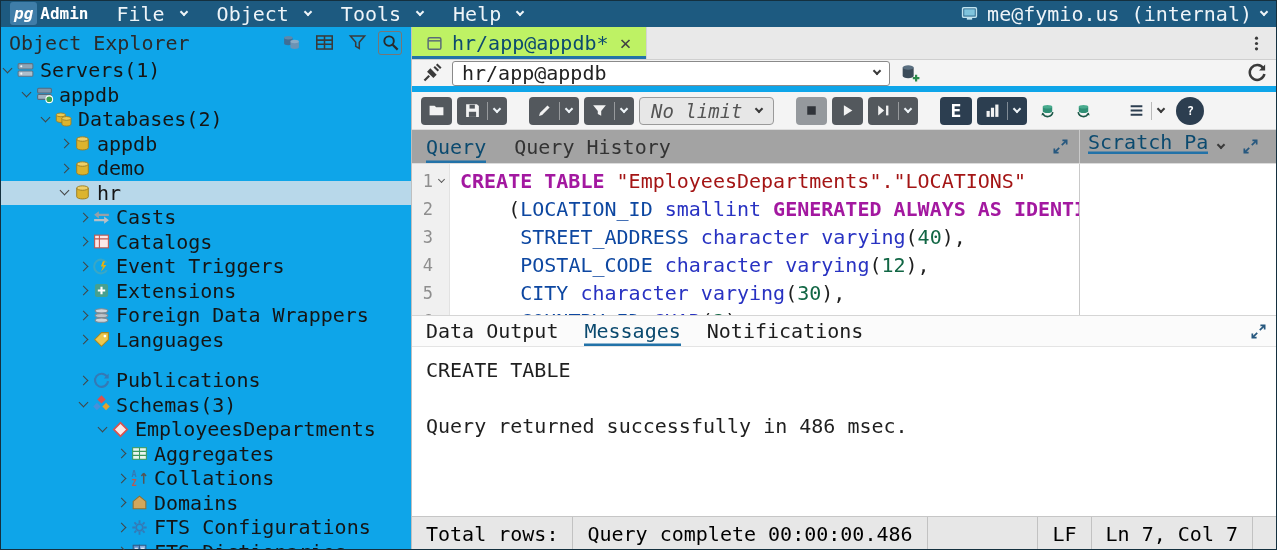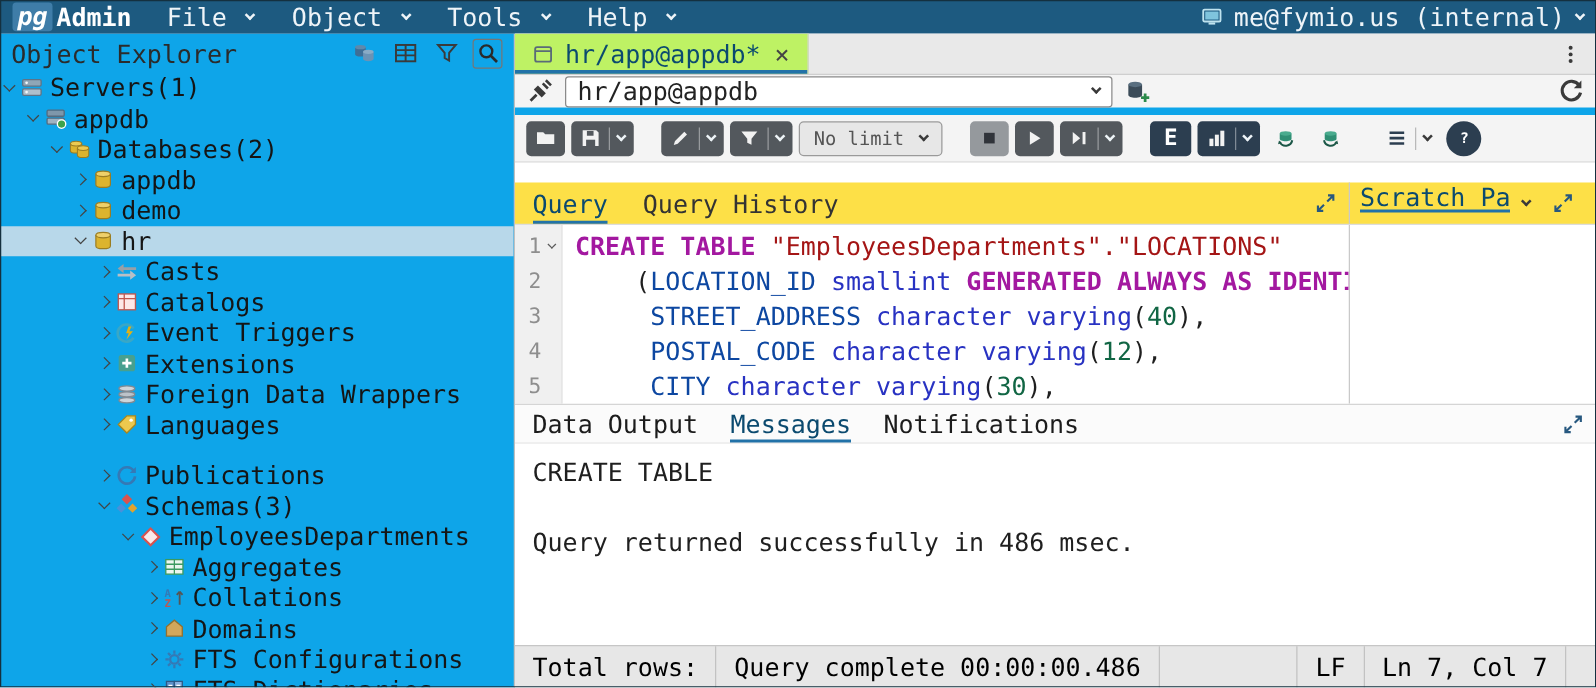--- a/index.html
+++ b/index.html
@@ -2,21 +2,21 @@
 <html style="--topbar_bg: #1d5a80; --accent: #2272a8; --tab_text: #0b4a6f; --selection_bg: #b8d8ea; --sql_keyword: #a318a0; --sql_string: #a41515; --sql_identifier: #0d47a1; --sql_type: #2832c2; --sql_number: #116644;"><head>
 <meta charset="utf-8">
 <style>
   * { box-sizing: border-box; margin: 0; padding: 0; }
   html,body { width:1277px; height:550px; overflow:hidden; }
   body { font-family:"DejaVu Sans Mono","Liberation Mono",monospace; font-size:20px; color:#1f1f1f; background:#fff; }
   .app { width:1277px; height:550px; display:flex; flex-direction:column; outline:1px solid #14303f; outline-offset:-1px; }
 
   
   .topbar { flex:0 0 27px; background:var(--topbar_bg,#1d5a80); display:flex; align-items:center; padding:0 10px; gap:28px; color:#eef4f8; }
-  .logo { display:flex; align-items:center; gap:3px; font-weight:bold; font-size:20px; }
+  .logo { display:flex; align-items:center; gap:3px; font-weight:bold; font-size:16px; }
   .logo-pg { background:#3f7da8; color:#fff; padding:0 4px; border-radius:3px; font-style:italic; line-height:23px; }
   .logo-admin { color:#fff; }
   .menus { display:flex; gap:30px; align-items:center; height:100%; }
   .menu { display:flex; align-items:center; gap:16px; cursor:default; height:100%; }
   .account { margin-left:auto; display:flex; align-items:center; gap:9px; }
 
   
   .cv { display:inline-block; width:8px; height:8px; border-right:2px solid #3a3a3a; border-bottom:2px solid #3a3a3a; }
   .cv.down  { transform:rotate(45deg); margin-top:-4px; }
   .cv.right { transform:rotate(-45deg); }
@@ -60,28 +60,28 @@
 
   
   .toolbar { flex:0 0 38px; background:#f4f4f4; display:flex; align-items:center; gap:5px; padding:0 9px; border-bottom:1px solid #ddd; }
   .tbtn { height:28px; border-radius:4px; display:flex; align-items:center; padding:0 7px; gap:6px; }
   .tbtn svg { width:17px; height:17px; display:block; }
   .k-dark  { background:#53585d; color:#f2f2f2; }
   .k-gray  { background:#95999d; }
   .k-navy  { background:#2c3e50; color:#fff; }
   .k-plain { background:transparent; }
   .k-round { background:#2c3e50; width:28px; border-radius:50%; justify-content:center; padding:0; }
-  .k-combo { background:#e7e7e7; border:1px solid #9a9a9a; color:#555; padding:0 11px; gap:13px; font-size:15px; }
+  .k-combo { background:#e7e7e7; border:1px solid #9a9a9a; color:#555; padding:0 11px; gap:13px; font-size:19px;font-style:italic; }
   .tbtn .sep { width:1px; height:18px; background:rgba(255,255,255,.4); }
   .k-plain .sep { background:#b9b9b9; }
   .elabel { font-weight:bold; font-size:18px; padding:0 4px; }
   .tgap { width:12px; flex:0 0 12px; }
 
   
-  .split-head { flex:0 0 34px; background:#fde047; display:flex; align-items:stretch; border-bottom:1px solid #dcdcdc;margin-top:16px; }
+  .split-head { flex:0 0 34px; background:#a3a3a3; display:flex; align-items:stretch; border-bottom:1px solid #dcdcdc; }
   .etabs-left { flex:1; display:flex; align-items:stretch; gap:28px; padding-left:14px; min-width:0; }
   .etabs-right { flex:0 0 198px; border-left:1px solid #c9c9c9; display:flex; align-items:flex-start; gap:10px; padding:0 8px; overflow:hidden; }
   .etab { display:flex; align-items:center; color:#333; white-space:nowrap; }
   .etab.active { color:var(--tab_text,#0b4a6f); box-shadow:inset 0 -2.5px 0 var(--accent,#2272a8); }
   .push { margin-left:auto; margin-right:10px; align-self:center; }
   .selfc { align-self:center; }
 
   
   .editor { flex:1; display:flex; min-height:0; }
   .editor-left { flex:1; display:flex; min-width:0; background:#fff; }

